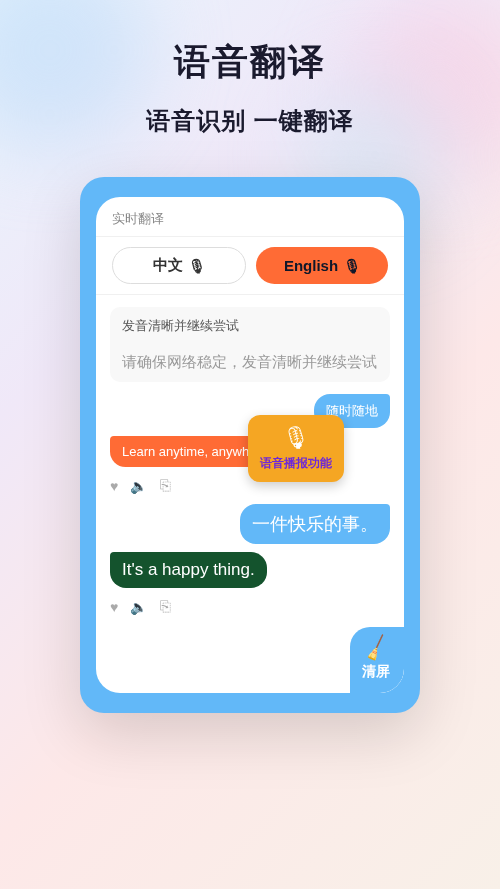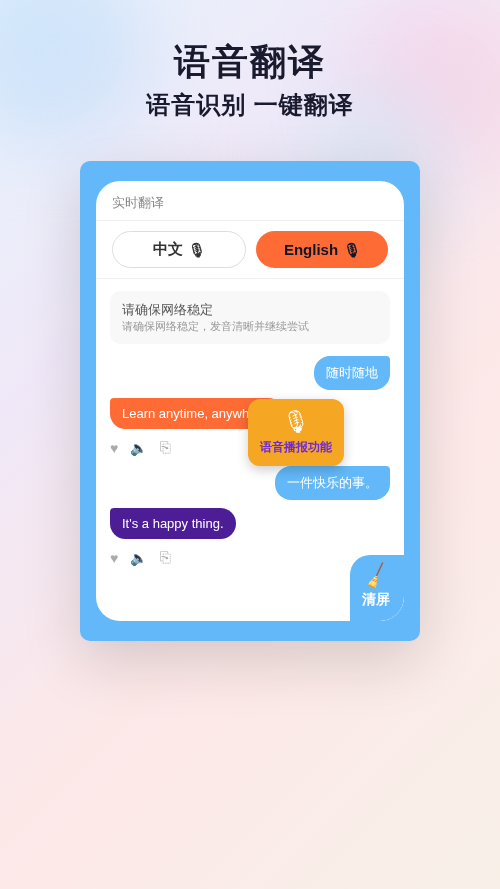--- a/index.html
+++ b/index.html
@@ -48,38 +48,38 @@
       font-weight: 800;
       color: #1a1a2e;
       line-height: 1.2;
       letter-spacing: 2px;
     }
 
     .sub-title {
       font-size: 24px;
       font-weight: 700;
       color: #1a1a2e;
-      margin-top: 6px;
+      margin-top: 22px;
       letter-spacing: 1px;
     }
 
     
     .phone-container {
       position: relative;
       z-index: 3;
       display: flex;
       justify-content: center;
       margin-top: 20px;
     }
 
     .phone {
       width: 340px;
-      height: 480px;
+      height: 536px;
       background: #62b8f8;
-      border-radius: 10px;
+      border-radius: 24px;
       padding: 20px 16px 20px 16px;
       box-shadow: 0 20px 60px rgba(0,0,0,0.15);
       position: relative;
     }
 
     .phone-inner {
       background: white;
       border-radius: 24px;
       height: 100%;
       overflow: hidden;
@@ -160,23 +160,23 @@
       margin-bottom: 4px;
     }
 
     .recognition-fail .fail-title {
       font-size: 13px;
       color: #555;
       font-weight: 500;
     }
 
     .recognition-fail .fail-desc {
-      font-size: 11px;
+      font-size: 15px;
       color: #999;
-      margin-top: 0;
+      margin-top: 18px;
     }
 
     .bubble-right {
       align-self: flex-end;
       background: #62b8f8;
       color: white;
       border-radius: 16px 4px 16px 16px;
       padding: 8px 12px;
       font-size: 13px;
       max-width: 70%;
@@ -191,31 +191,31 @@
       font-size: 13px;
       max-width: 70%;
     }
 
     .bubble-right-2 {
       align-self: flex-end;
       background: #62b8f8;
       color: white;
       border-radius: 16px 4px 16px 16px;
       padding: 8px 12px;
-      font-size: 13px;
+      font-size: 18px;
       max-width: 70%;
     }
 
     .bubble-left-red-2 {
       align-self: flex-start;
-      background: #4c1d95;
+      background: #14532d;
       color: white;
       border-radius: 4px 16px 16px 16px;
       padding: 8px 12px;
-      font-size: 13px;
+      font-size: 17px;
       max-width: 70%;
     }
 
     
     .action-row {
       display: flex;
       gap: 12px;
       padding: 2px 0;
       align-items: center;
     }
@@ -309,21 +309,21 @@
         </div>
         <div class="lang-btn lang-btn-en">
           <span>English</span>
           <span class="mic-icon">🎙</span>
         </div>
       </div>
 
       <div class="chat-area">
 
         <div class="recognition-fail">
-          <div class="fail-title">请确保网络稳定</div>
+          <div class="fail-title">发音清晰并继续尝试</div>
           <div class="fail-desc">请确保网络稳定，发音清晰并继续尝试</div>
         </div>
 
         <div class="bubble-right">随时随地</div>
 
         <div class="bubble-left-red">Learn anytime, anywhere.</div>
 
         <div class="action-row">
           <span class="action-icon">♥</span>
           <span class="action-icon">🔈</span>

